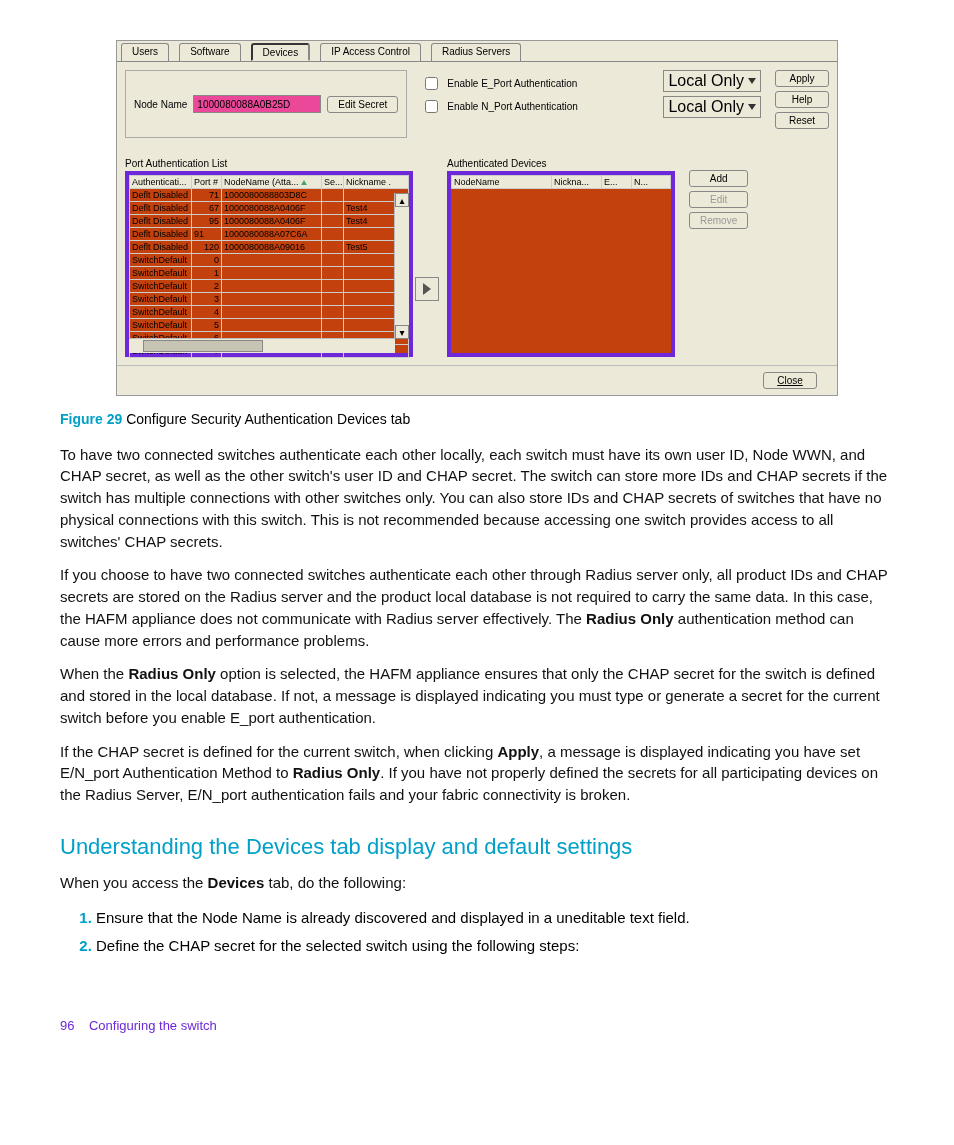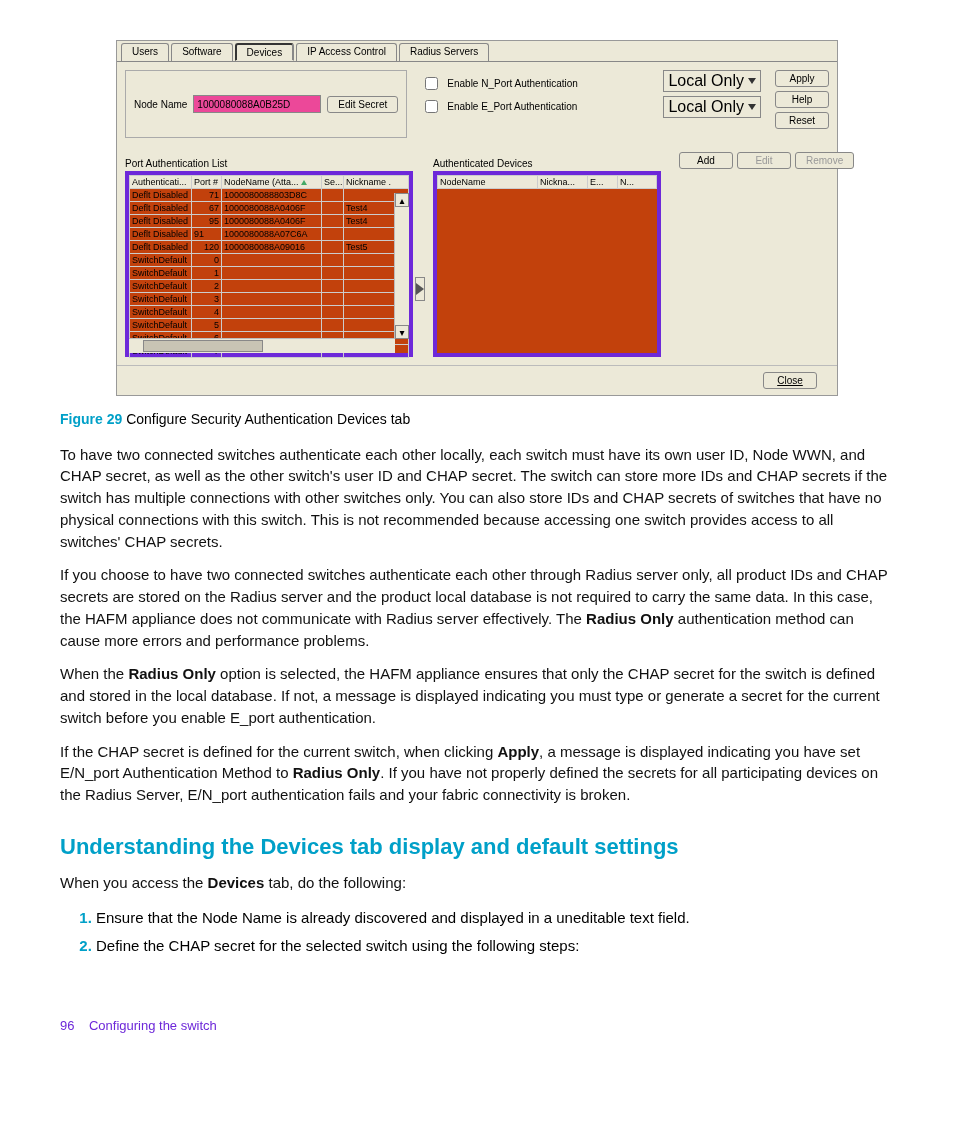--- a/index.html
+++ b/index.html
@@ -27,21 +27,21 @@
     display: flex;
     padding: 2px 4px 0 4px;
     gap: 0;
   }
   .tab {
     border: 1px solid #888;
     border-bottom: none;
     padding: 2px 10px;
     background: #ece9d8;
     font-size: 10px;
-    margin-right: 2px;
+    margin-right: 10px;
     border-radius: 3px 3px 0 0;
   }
   .tab.active {
     background: #ece9d8;
     border: 2px inset #888;
     border-bottom: 1px solid #ece9d8;
     font-weight: normal;
   }
   .panel {
     border-top: 1px solid #888;
@@ -163,21 +163,21 @@
   .arrow-btn {
     width: 22px; height: 22px;
     background:#ece9d8; border:1px solid #888;
     display:flex;align-items:center;justify-content:center;
     align-self:center; margin-top:70px;
   }
   .tri-right {
     width:0;height:0;border-top:6px solid transparent;border-bottom:6px solid transparent;border-left:8px solid #555;
   }
   .ad-btns {
-    display:flex;flex-direction:row;gap:4px;margin-left:6px;margin-top:2px;
+    display:flex;flex-direction:column;gap:4px;margin-left:6px;margin-top:2px;
   }
   .dialog-footer {
     border-top:1px solid #bbb; padding:6px 20px; text-align:right;
   }
   .under-dec { text-decoration: underline; }
 
   
   .caption {
     font-size: 14px;
     margin: 14px 0 14px 0;
@@ -189,21 +189,21 @@
   }
   p.body {
     font-size: 15px;
     line-height: 1.45;
     margin: 12px 0;
     color: #111;
   }
   strong.k { font-weight: bold; }
   h2.section {
     color: #00a0c8;
-    font-weight: bold;
+    font-weight: normal;
     font-size: 22px;
     margin: 28px 0 12px 0;
   }
   ol.steps {
     font-size: 15px;
     line-height: 1.6;
     padding-left: 36px;
     margin: 8px 0;
   }
   ol.steps li { margin: 4px 0; }
@@ -237,25 +237,25 @@
           <span>Node Name</span>
           <input class="textfield" style="width: 120px;" readonly="" value="1000080088A0B25D">
           <button class="win">Edit Secret</button>
         </div>
 
         <div class="mid-col">
           <div class="auth-cols">
             <div class="auth-col-left">
               <div class="chk-row">
                 <input type="checkbox" style="">
-                <span>Enable N_Port Authentication</span>
+                <span>Enable E_Port Authentication</span>
               </div>
               <div class="chk-row">
                 <input type="checkbox" style="">
-                <span>Enable E_Port Authentication</span>
+                <span>Enable N_Port Authentication</span>
               </div>
             </div>
             <div>
               <div class="dropdown">
                 <span>Local Only</span>
                 <span class="tri-down"></span>
               </div>
               <div style="height:4px"></div>
               <div class="dropdown">
                 <span>Local Only</span>

